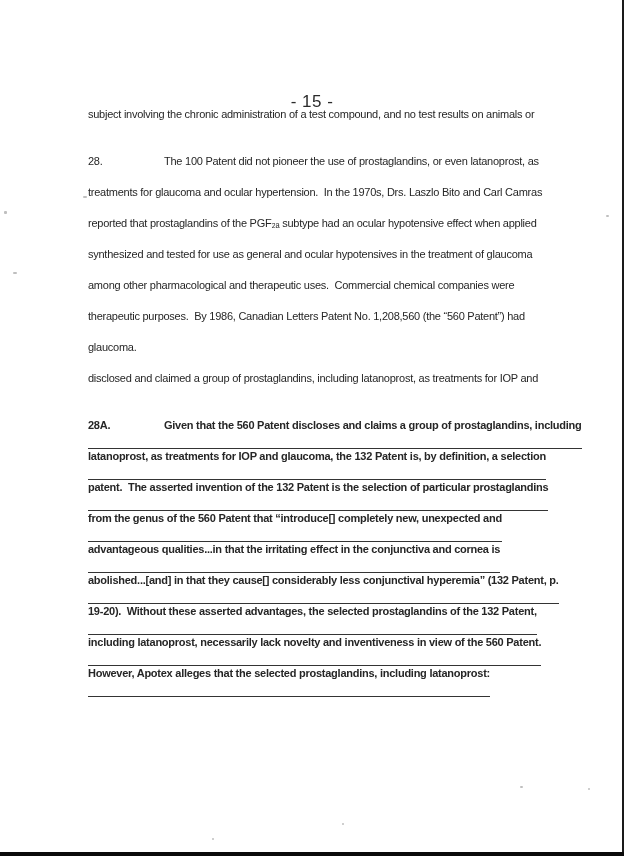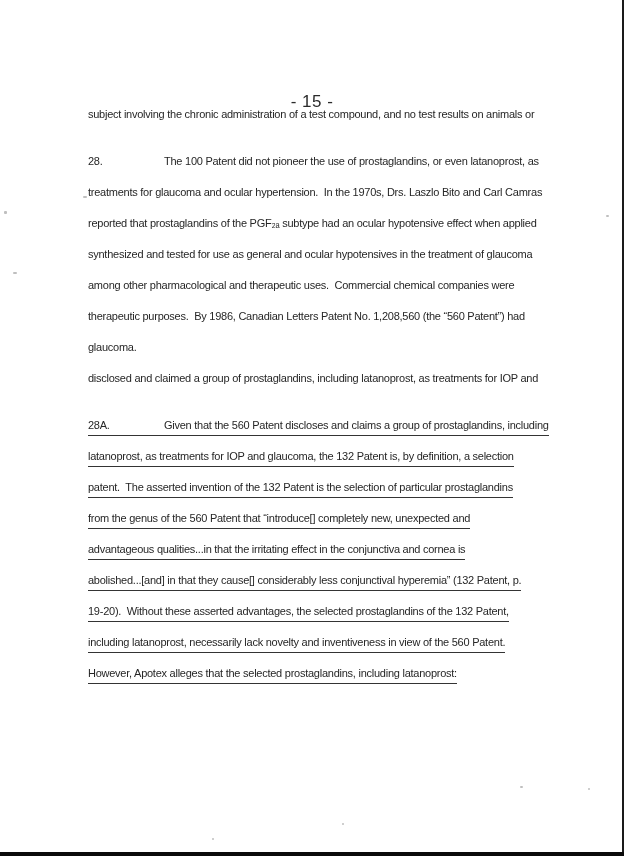--- a/index.html
+++ b/index.html
@@ -42,21 +42,22 @@
   }
   .line-inner {
     display: inline-block;
     white-space: pre;
     font-size: 11px;
     letter-spacing: -0.25px;
     line-height: 14px;
   }
   .underlined .line-inner {
     border-bottom: 1px solid #343434;
-    padding-bottom: 3px;
+    padding-bottom: 16px;
+    font-weight: bold;
   }
   .para-num {
     display: inline-block;
     width: 76px;
   }
   .edge-right {
     position: absolute;
     top: 0;
     right: 0;
     width: 2px;

